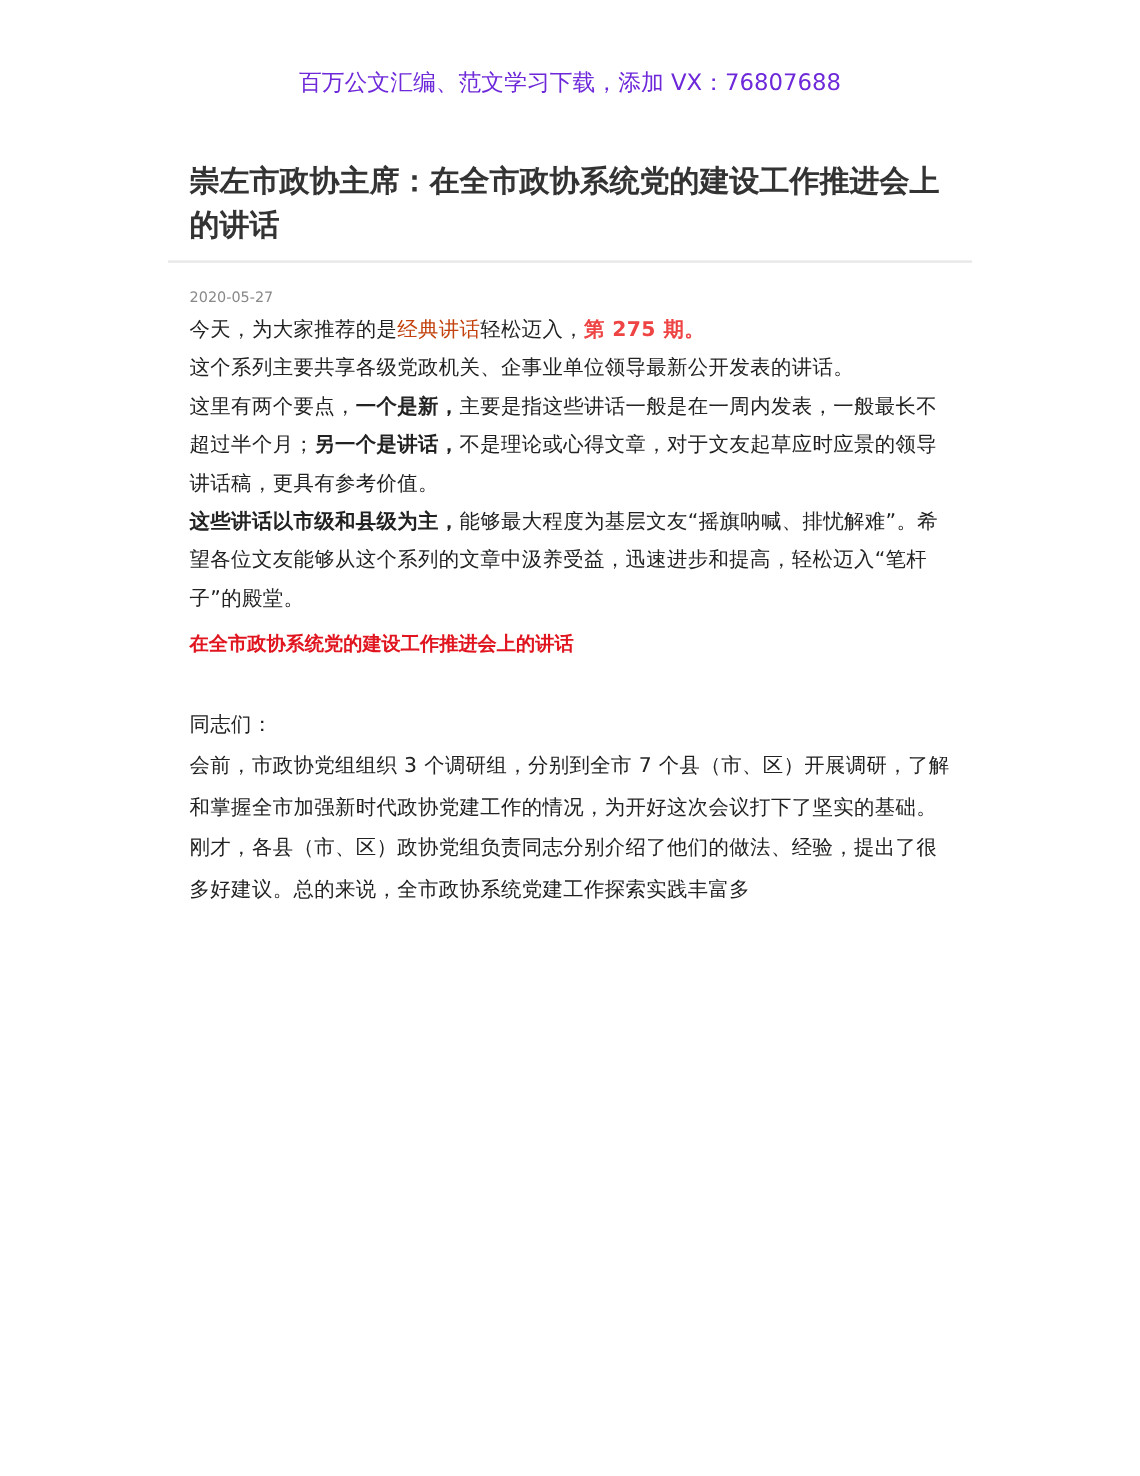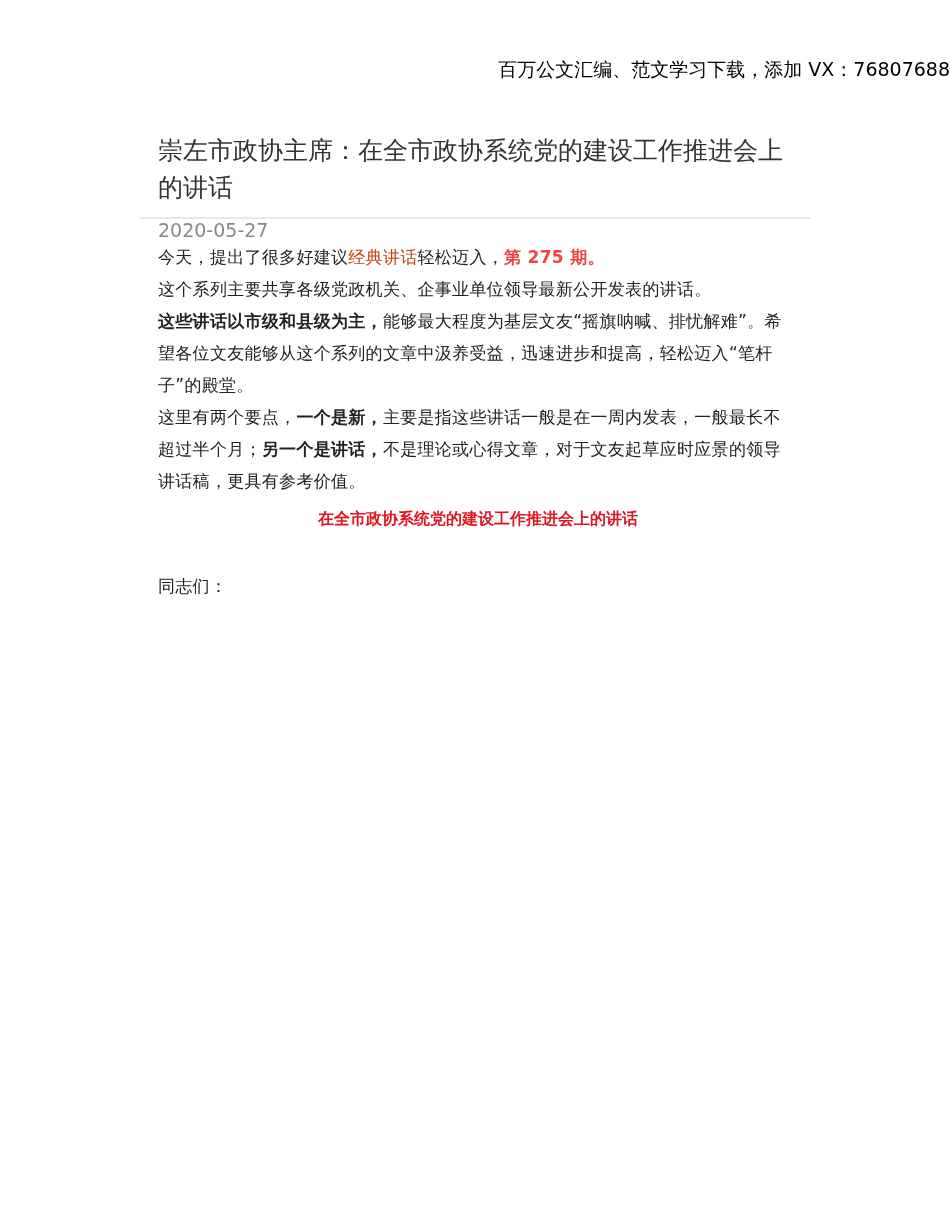--- a/index.html
+++ b/index.html
@@ -1,60 +1,61 @@
 <!DOCTYPE html>
 <html><head>
 <meta charset="utf-8">
 <style>
   html, body { margin: 0; padding: 0; background: #ffffff; }
   body { width: 950px; height: 1230px; position: relative; overflow: hidden;
          font-family: "DejaVu Sans", "Liberation Sans", sans-serif; color: #222; }
-  .banner { position: absolute; top: 55px; left: 0; width: 950px; text-align: right;
-            color: #000000; font-size: 19px; line-height: 28px; }
+  .banner { position: absolute; top: 55px; left: 0; width: 950px; text-align: center;
+            color: #6d28d9; font-size: 19px; line-height: 28px; }
   .article { position: absolute; left: 140px; width: 670px; top: 132px; }
-  .title { font-size: 25px; line-height: 37px; color: #333; margin: 0 0 0 18px; font-weight: normal; padding-right: 10px; }
+  .title { font-size: 25px; line-height: 37px; color: #333; margin: 0 0 0 18px; font-weight: bold; padding-right: 10px; }
   .divider { height: 2px; background: #e8e8e8; margin-top: 11px; }
   .body { padding-left: 18px; padding-right: 12px; }
-  .date { color: #888; font-size: 19px; line-height: 22px; }
+  .date { color: #888; font-size: 12px; margin-top: 18px; line-height: 22px; }
   .p { font-size: 17px; line-height: 32px; margin: 0; color: #222; letter-spacing: 0.3px; }
   .p.first { margin-top: 0; }
   .gray { color: #c2410c; }
   .red-bold { color: #ef4444; font-weight: bold; }
   .b { font-weight: bold; }
-  .center-red { text-align: center; color: #e0151f; font-weight: bold; font-size: 16px;
+  .center-red { color: #e0151f; font-weight: bold; font-size: 16px;
                 line-height: 35px; margin: 0; }
   .gap { height: 33px; }
 </style>
 </head>
 <body>
 
 <div class="banner">百万公文汇编、范文学习下载，添加 VX：76807688</div>
 
 <div class="article">
   <h1 class="title">崇左市政协主席：在全市政协系统党的建设工作推进会上的讲话</h1>
   <div class="divider"></div>
 
   <div class="body">
     <div class="date">2020-05-27</div>
 
     <p class="p first">
-      <span>今天，提出了很多好建议</span><span class="gray">经典讲话</span><span>轻松迈入，</span><span class="red-bold">第 275 期。</span>
+      <span>今天，为大家推荐的是</span><span class="gray">经典讲话</span><span>轻松迈入，</span><span class="red-bold">第 275 期。</span>
     </p>
 
 
     <p class="p">这个系列主要共享各级党政机关、企事业单位领导最新公开发表的讲话。</p>
 
     <p class="p">
-      <span class="b">这些讲话以市级和县级为主，</span><span>能够最大程度为基层文友“摇旗呐喊、排忧解难”。希望各位文友能够从这个系列的文章中汲养受益，迅速进步和提高，轻松迈入“笔杆子”的殿堂。</span>
+      <span>这里有两个要点，</span><span class="b">一个是新，</span><span>主要是指这些讲话一般是在一周内发表，一般最长不超过半个月；</span><span class="b">另一个是讲话，</span><span>不是理论或心得文章，对于文友起草应时应景的领导讲话稿，更具有参考价值。</span>
     </p>
 
     <p class="p">
-      <span>这里有两个要点，</span><span class="b">一个是新，</span><span>主要是指这些讲话一般是在一周内发表，一般最长不超过半个月；</span><span class="b">另一个是讲话，</span><span>不是理论或心得文章，对于文友起草应时应景的领导讲话稿，更具有参考价值。</span>
+      <span class="b">这些讲话以市级和县级为主，</span><span>能够最大程度为基层文友“摇旗呐喊、排忧解难”。希望各位文友能够从这个系列的文章中汲养受益，迅速进步和提高，轻松迈入“笔杆子”的殿堂。</span>
     </p>
 
     <div style="height:4px"></div>
     <p class="center-red">在全市政协系统党的建设工作推进会上的讲话</p>
 
     <div class="gap"></div>
 
     <p class="p" style="line-height:34px">同志们：</p>
+    <p class="p" style="line-height:34.5px">会前，市政协党组组织 3 个调研组，分别到全市 7 个县（市、区）开展调研，了解和掌握全市加强新时代政协党建工作的情况，为开好这次会议打下了坚实的基础。刚才，各县（市、区）政协党组负责同志分别介绍了他们的做法、经验，提出了很多好建议。总的来说，全市政协系统党建工作探索实践丰富多</p>
   </div>
 </div>
 
 </body></html>

